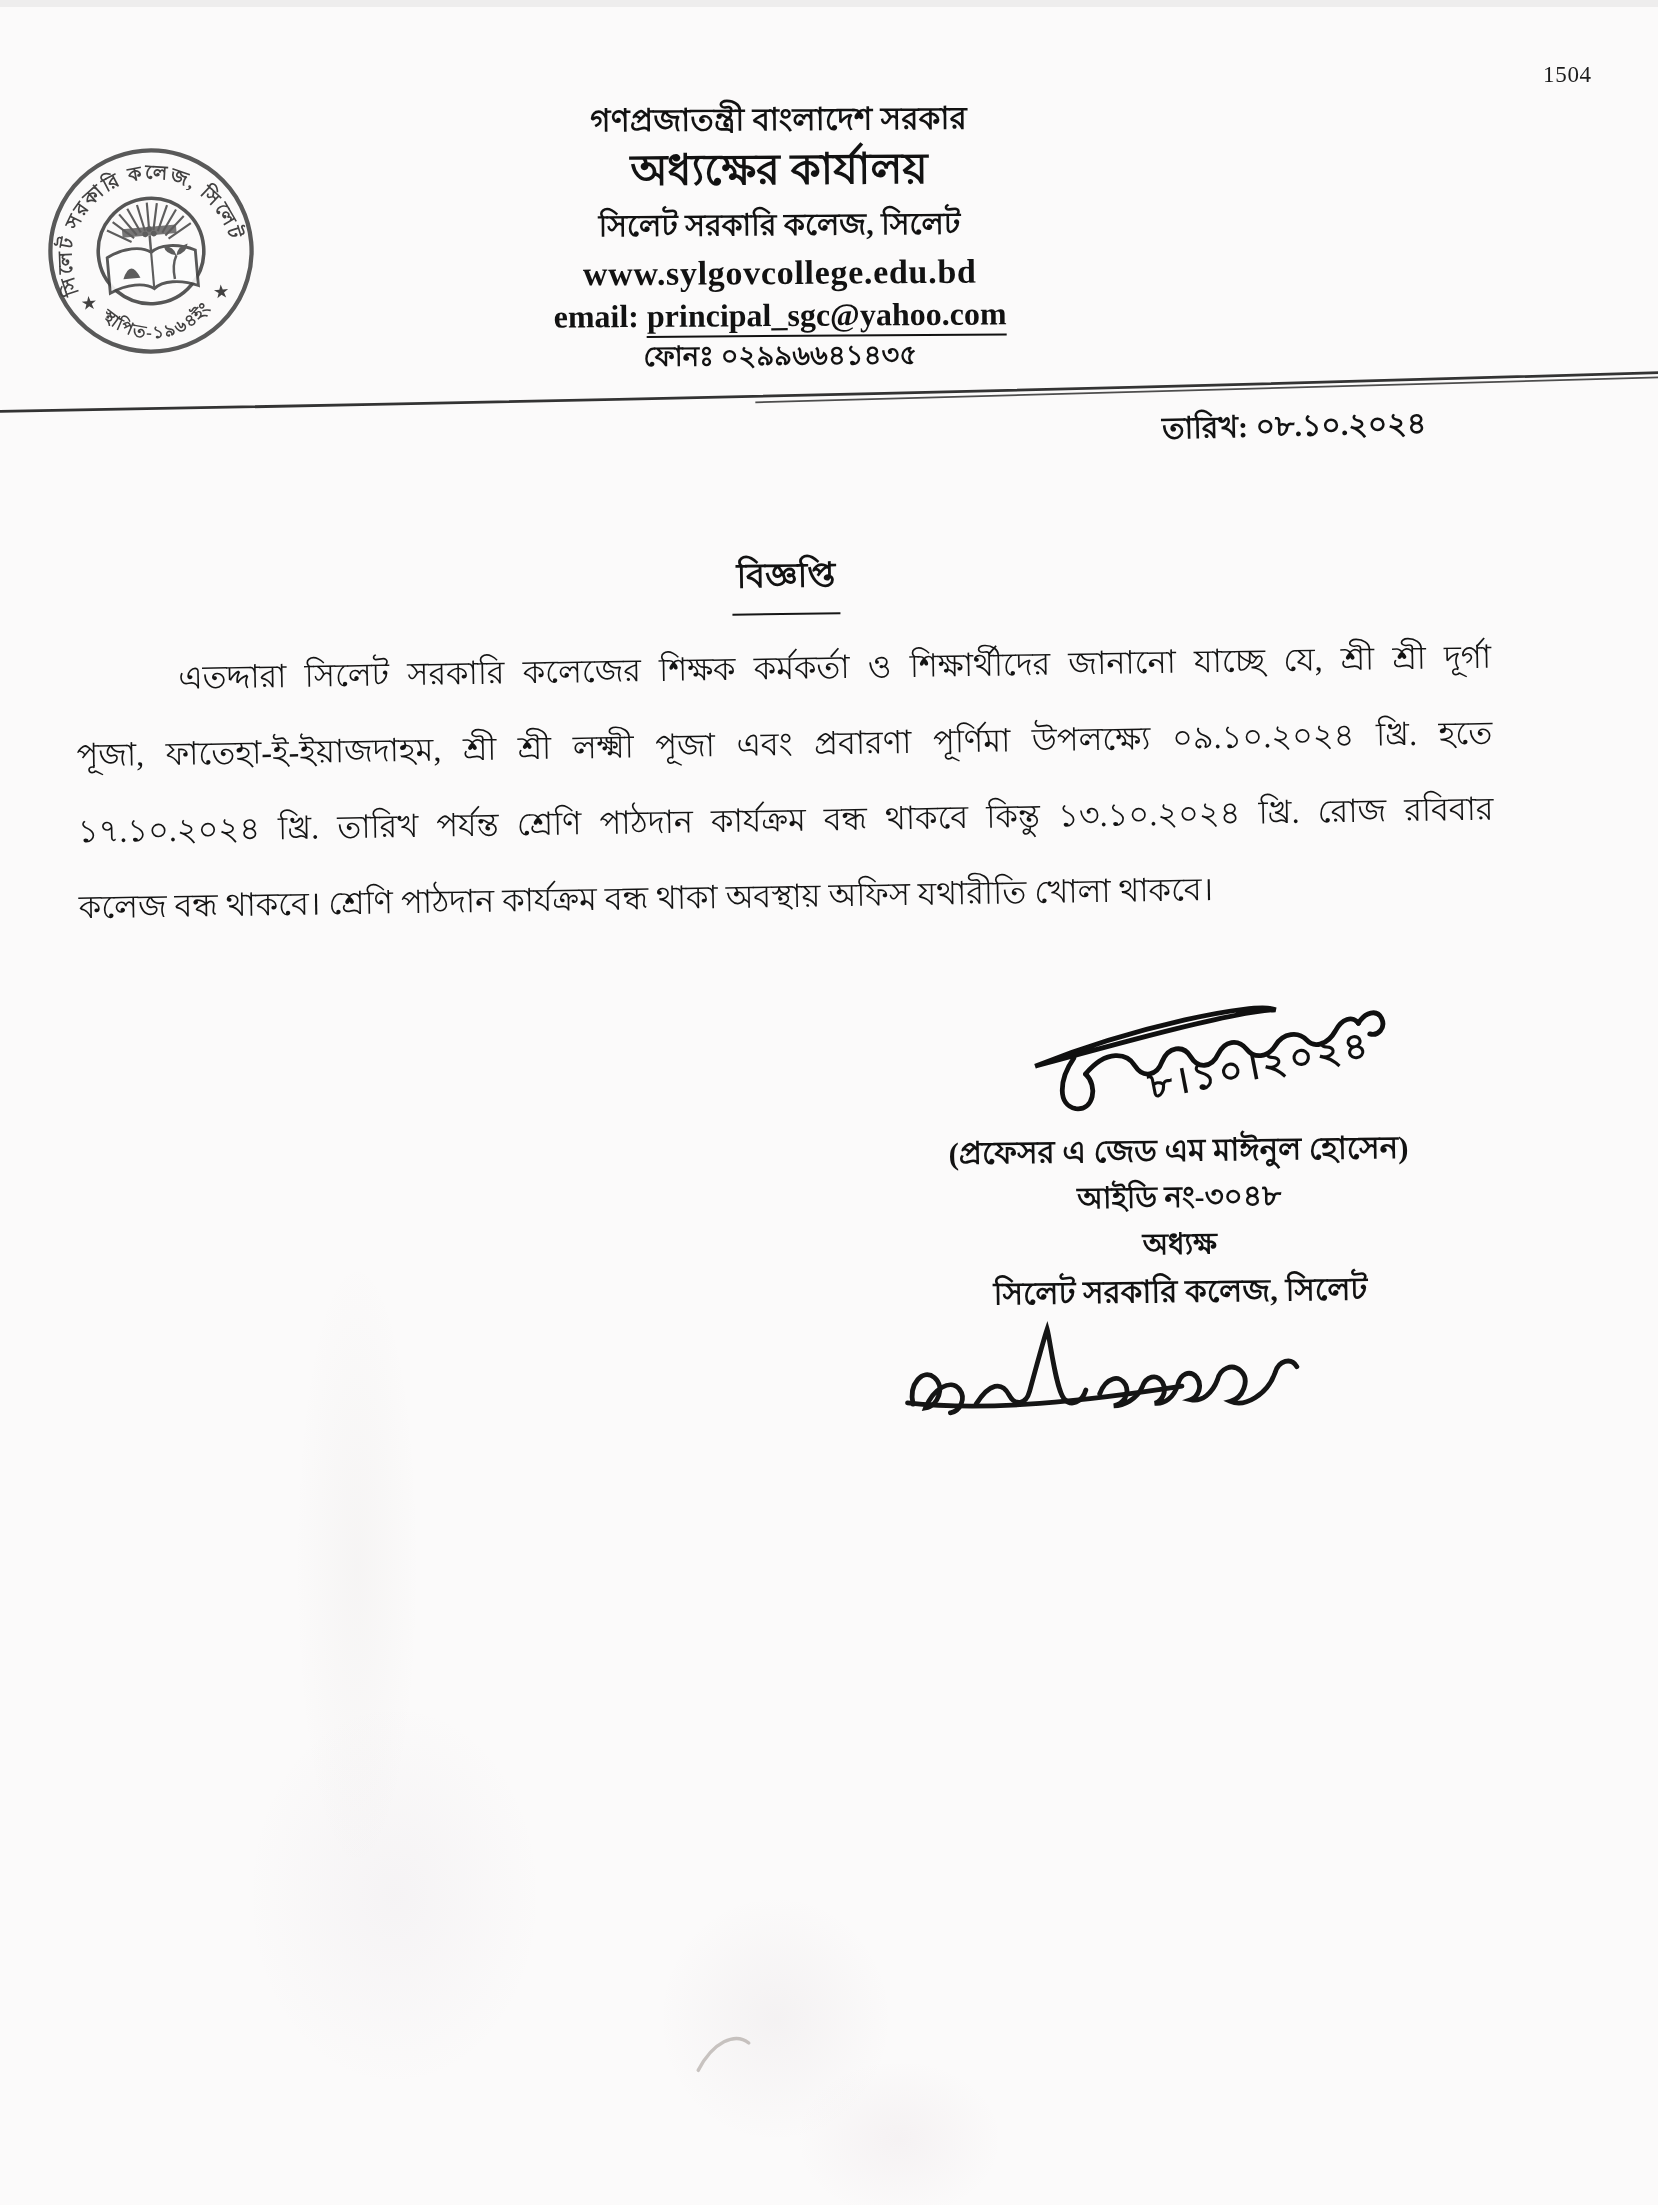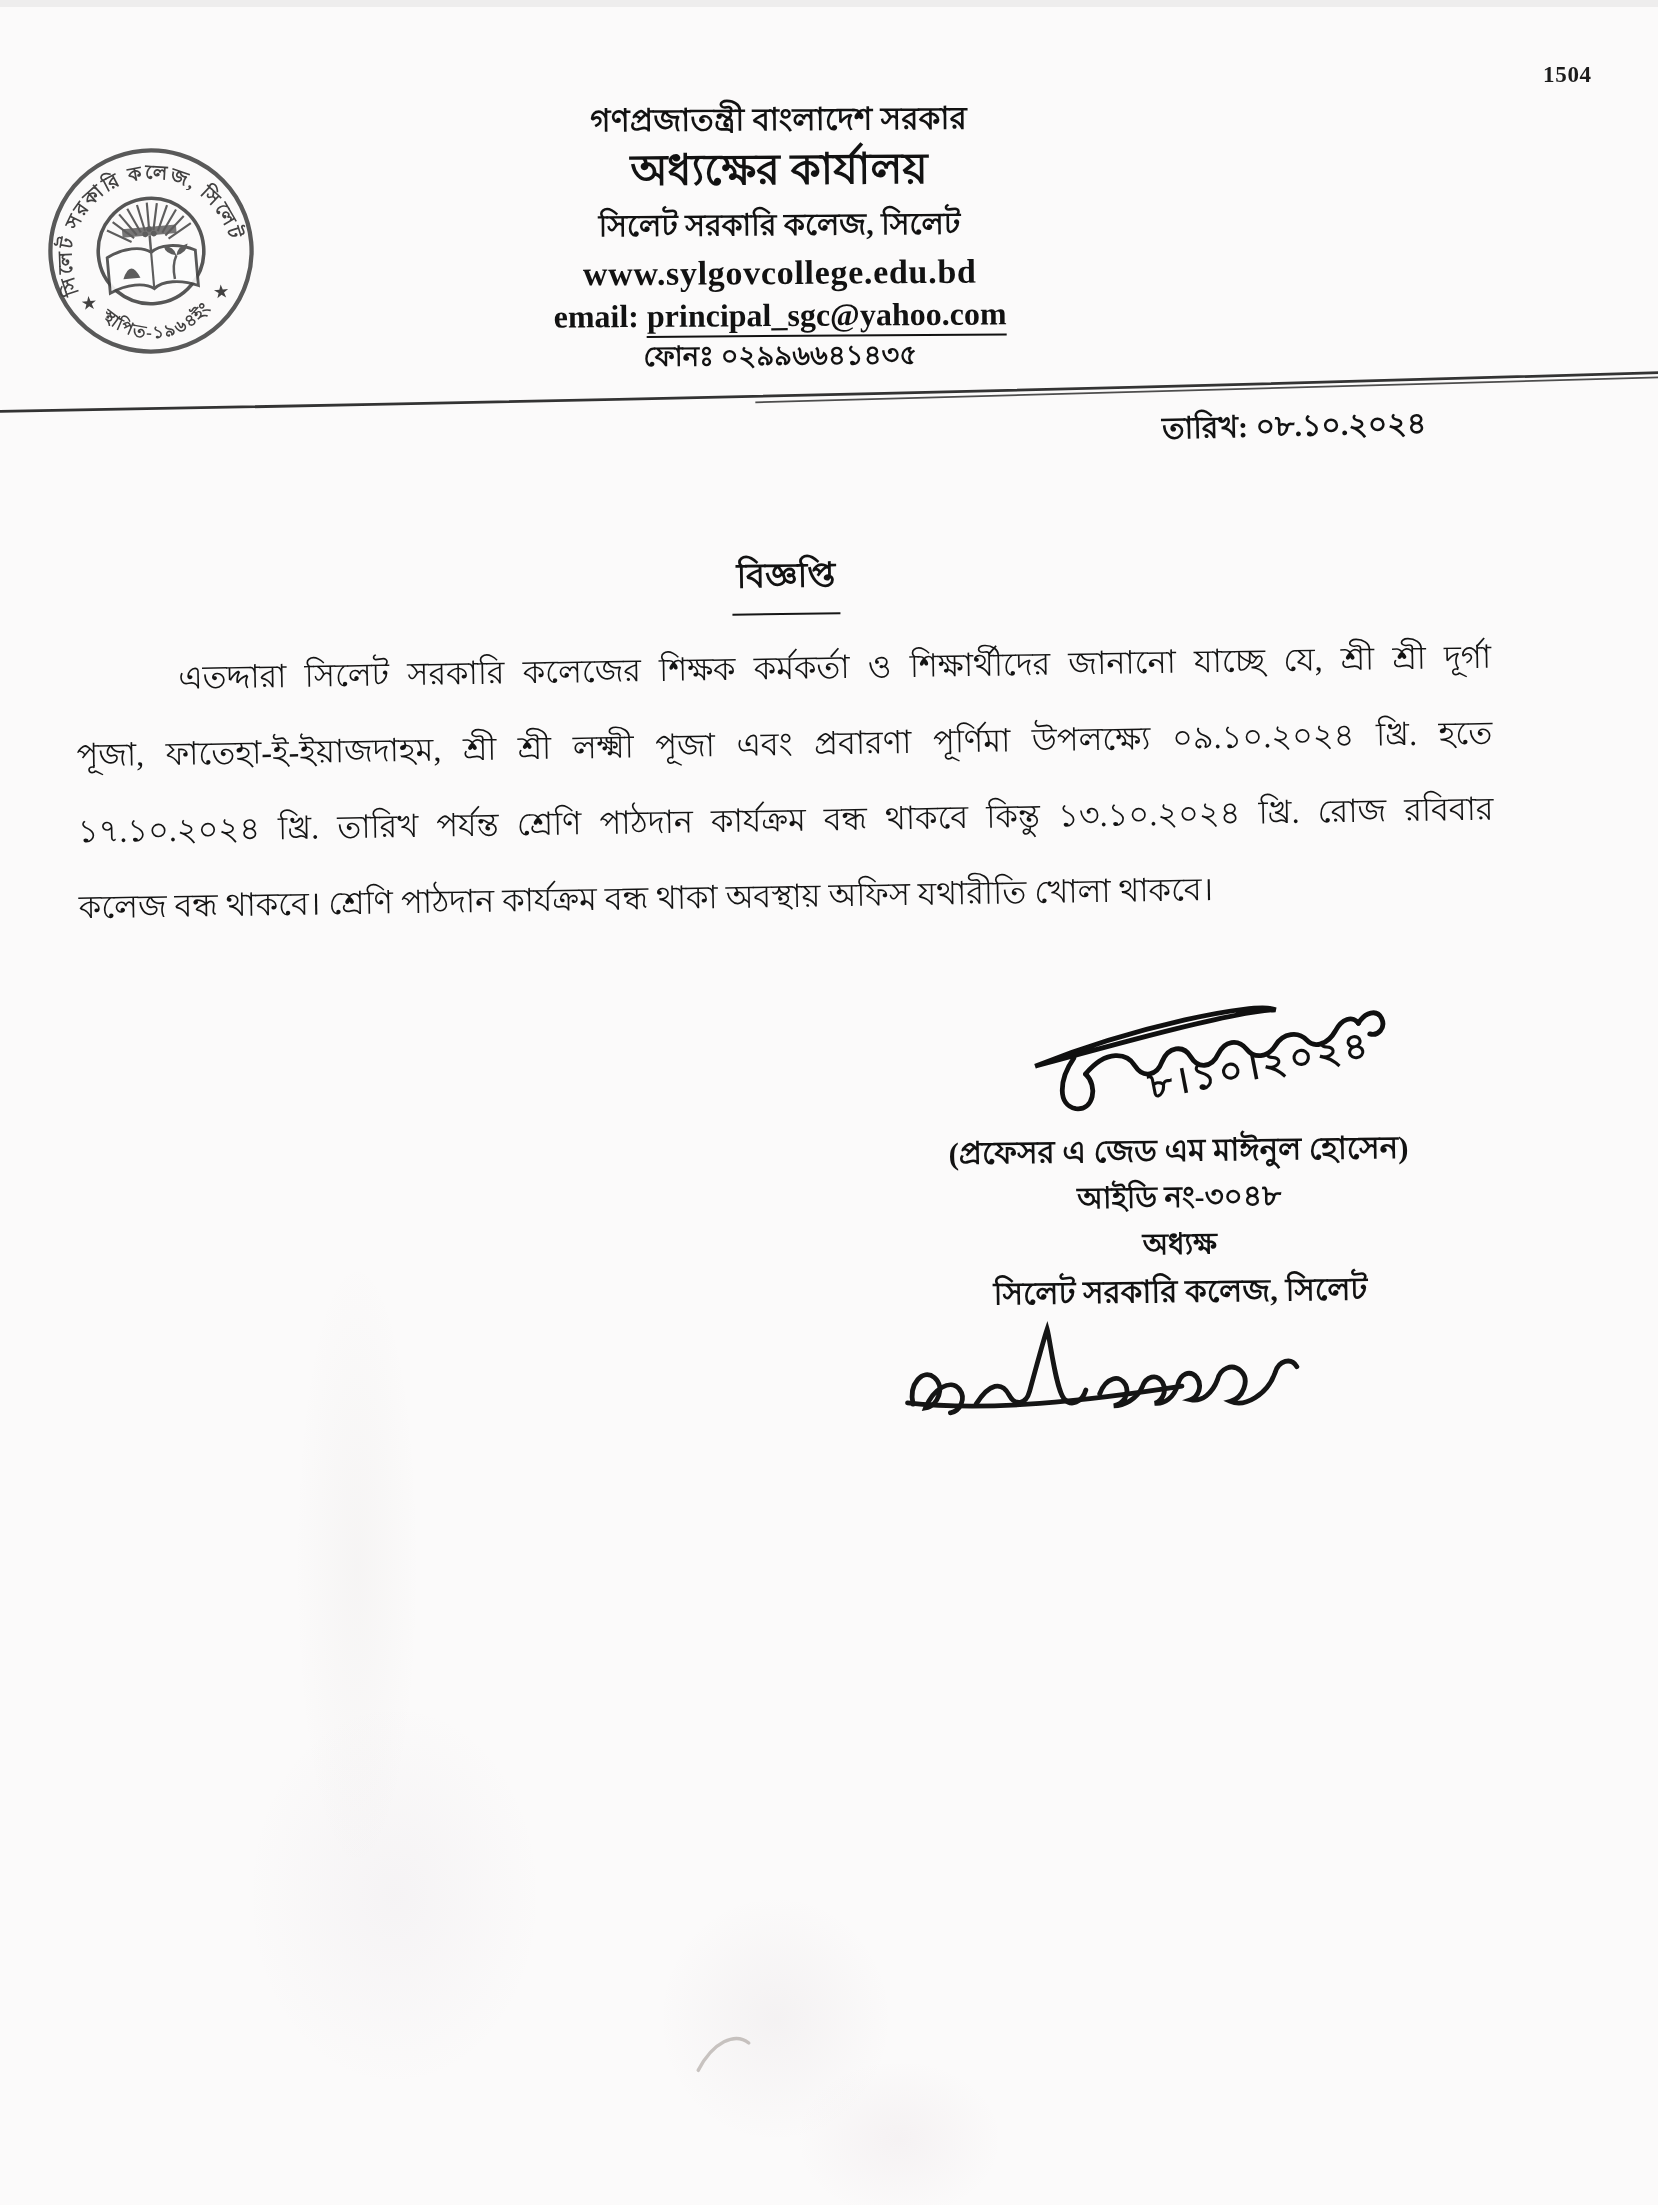--- a/index.html
+++ b/index.html
@@ -11,21 +11,21 @@
   .page{
     position:relative;width:1659px;height:2205px;overflow:hidden;
     background:#fbfafa;
     color:#151515;
   }
   .abs{position:absolute;}
   
   .page-num{
     left:1543px;top:62px;width:96px;
     font-family:"Liberation Serif",serif;
-    font-size:23px;font-weight:700;letter-spacing:0.7px;color:#1c1c1c;
+    font-size:23px;font-weight:400;letter-spacing:0.7px;color:#1c1c1c;
   }
   .seal{left:44px;top:144px;width:214px;height:214px;transform:rotate(-5deg);opacity:.9;}
   .header{
     left:0;top:100px;width:1559px;text-align:center;
     transform:rotate(-0.4deg);color:#121212;
   }
   .h-gov{font-size:31px;font-weight:700;letter-spacing:0.3px;line-height:40px;}
   .h-office{font-size:43px;font-weight:700;line-height:59px;}
   .h-college{font-size:30px;font-weight:700;line-height:51px;}
   .h-web{font-family:"Liberation Serif",serif;font-size:34px;font-weight:700;letter-spacing:0.7px;line-height:45px;}

